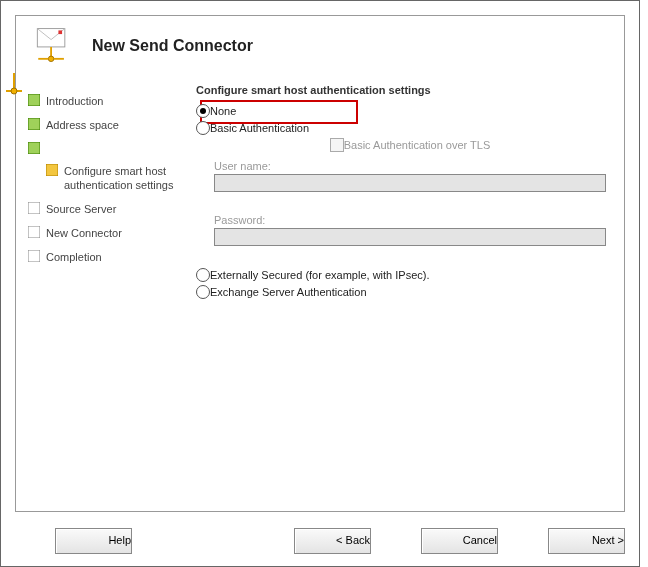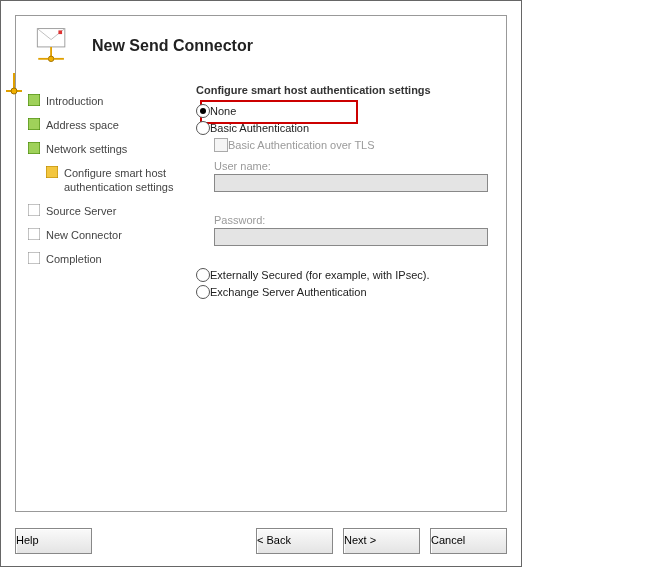--- a/index.html
+++ b/index.html
@@ -7,21 +7,21 @@
     padding: 0;
     width: 648px;
     height: 567px;
     font-family: Tahoma, Verdana, sans-serif;
     font-size: 11px;
     background: #fff;
     color: #000;
   }
   .dialog {
     box-sizing: border-box;
-    width: 522px;
+    width: 640px;
     height: 567px;
     border: 1px solid #666;
     background: #fff;
     position: relative;
   }
   .panel {
     position: absolute;
     left: 14px;
     top: 14px;
     right: 14px;
@@ -133,20 +133,21 @@
     left: 4px;
     top: -4px;
     width: 154px;
     height: 20px;
     pointer-events: none;
   }
   .checkbox-row {
     display: flex;
     align-items: center;
     margin: 3px 0 8px 18px;
+    justify-content: center;
   }
   .checkbox-input {
     width: 12px;
     height: 12px;
     border: 1px solid #aaa;
     background: #f5f5f5;
     display: inline-block;
   }
   .field-block {
     margin-left: 18px;
@@ -184,23 +185,24 @@
     margin-right: auto;
   }
   .btn {
     width: 75px;
     height: 24px;
     border: 1px solid #888;
     background: linear-gradient(#fafafa, #e4e4e4);
     box-shadow: inset 1px 1px 0 #fff;
     cursor: pointer;
     font: inherit;
-    text-align: left;
+    text-align: right;
     line-height: 22px;
     display: inline-block;
+    margin-left: 40px;
   }
   .wire-top {
     position: absolute;
     left: -12px;
     top: -7px;
     width: 26px;
     height: 26px;
   }
 </style>
 </head>
@@ -249,21 +251,20 @@
                 </svg>
             </span>
             <span class="step-label">Address space</span>
           </li>
           <li>
             <span class="step-icon">
               <svg width="12" height="12">
                   <rect x="0" y="0" width="12" height="12" fill="#9fd15a" stroke="#3a7a00"></rect>
                 </svg>
             </span>
-            <span class="step-label">Network settings</span>
           </li>
           <li class="sub">
             <span class="step-icon">
               <svg width="12" height="12">
                   <rect x="0" y="0" width="12" height="12" fill="#f3c63f" stroke="#b08000"></rect>
                 </svg>
             </span>
             <span class="step-label">Configure smart host authentication settings</span>
           </li>
           <li>
@@ -339,17 +340,17 @@
 
     </div>
 
   </div>
 
   <div class="buttons">
     <span class="left-group">
       <span class="btn">Help</span>
     </span>
     <span class="btn">&lt; Back</span>
+    <span class="btn">Cancel</span>
     <span class="btn">Next &gt;</span>
-    <span class="btn">Cancel</span>
   </div>
 
 </div>
 
 </body></html>

